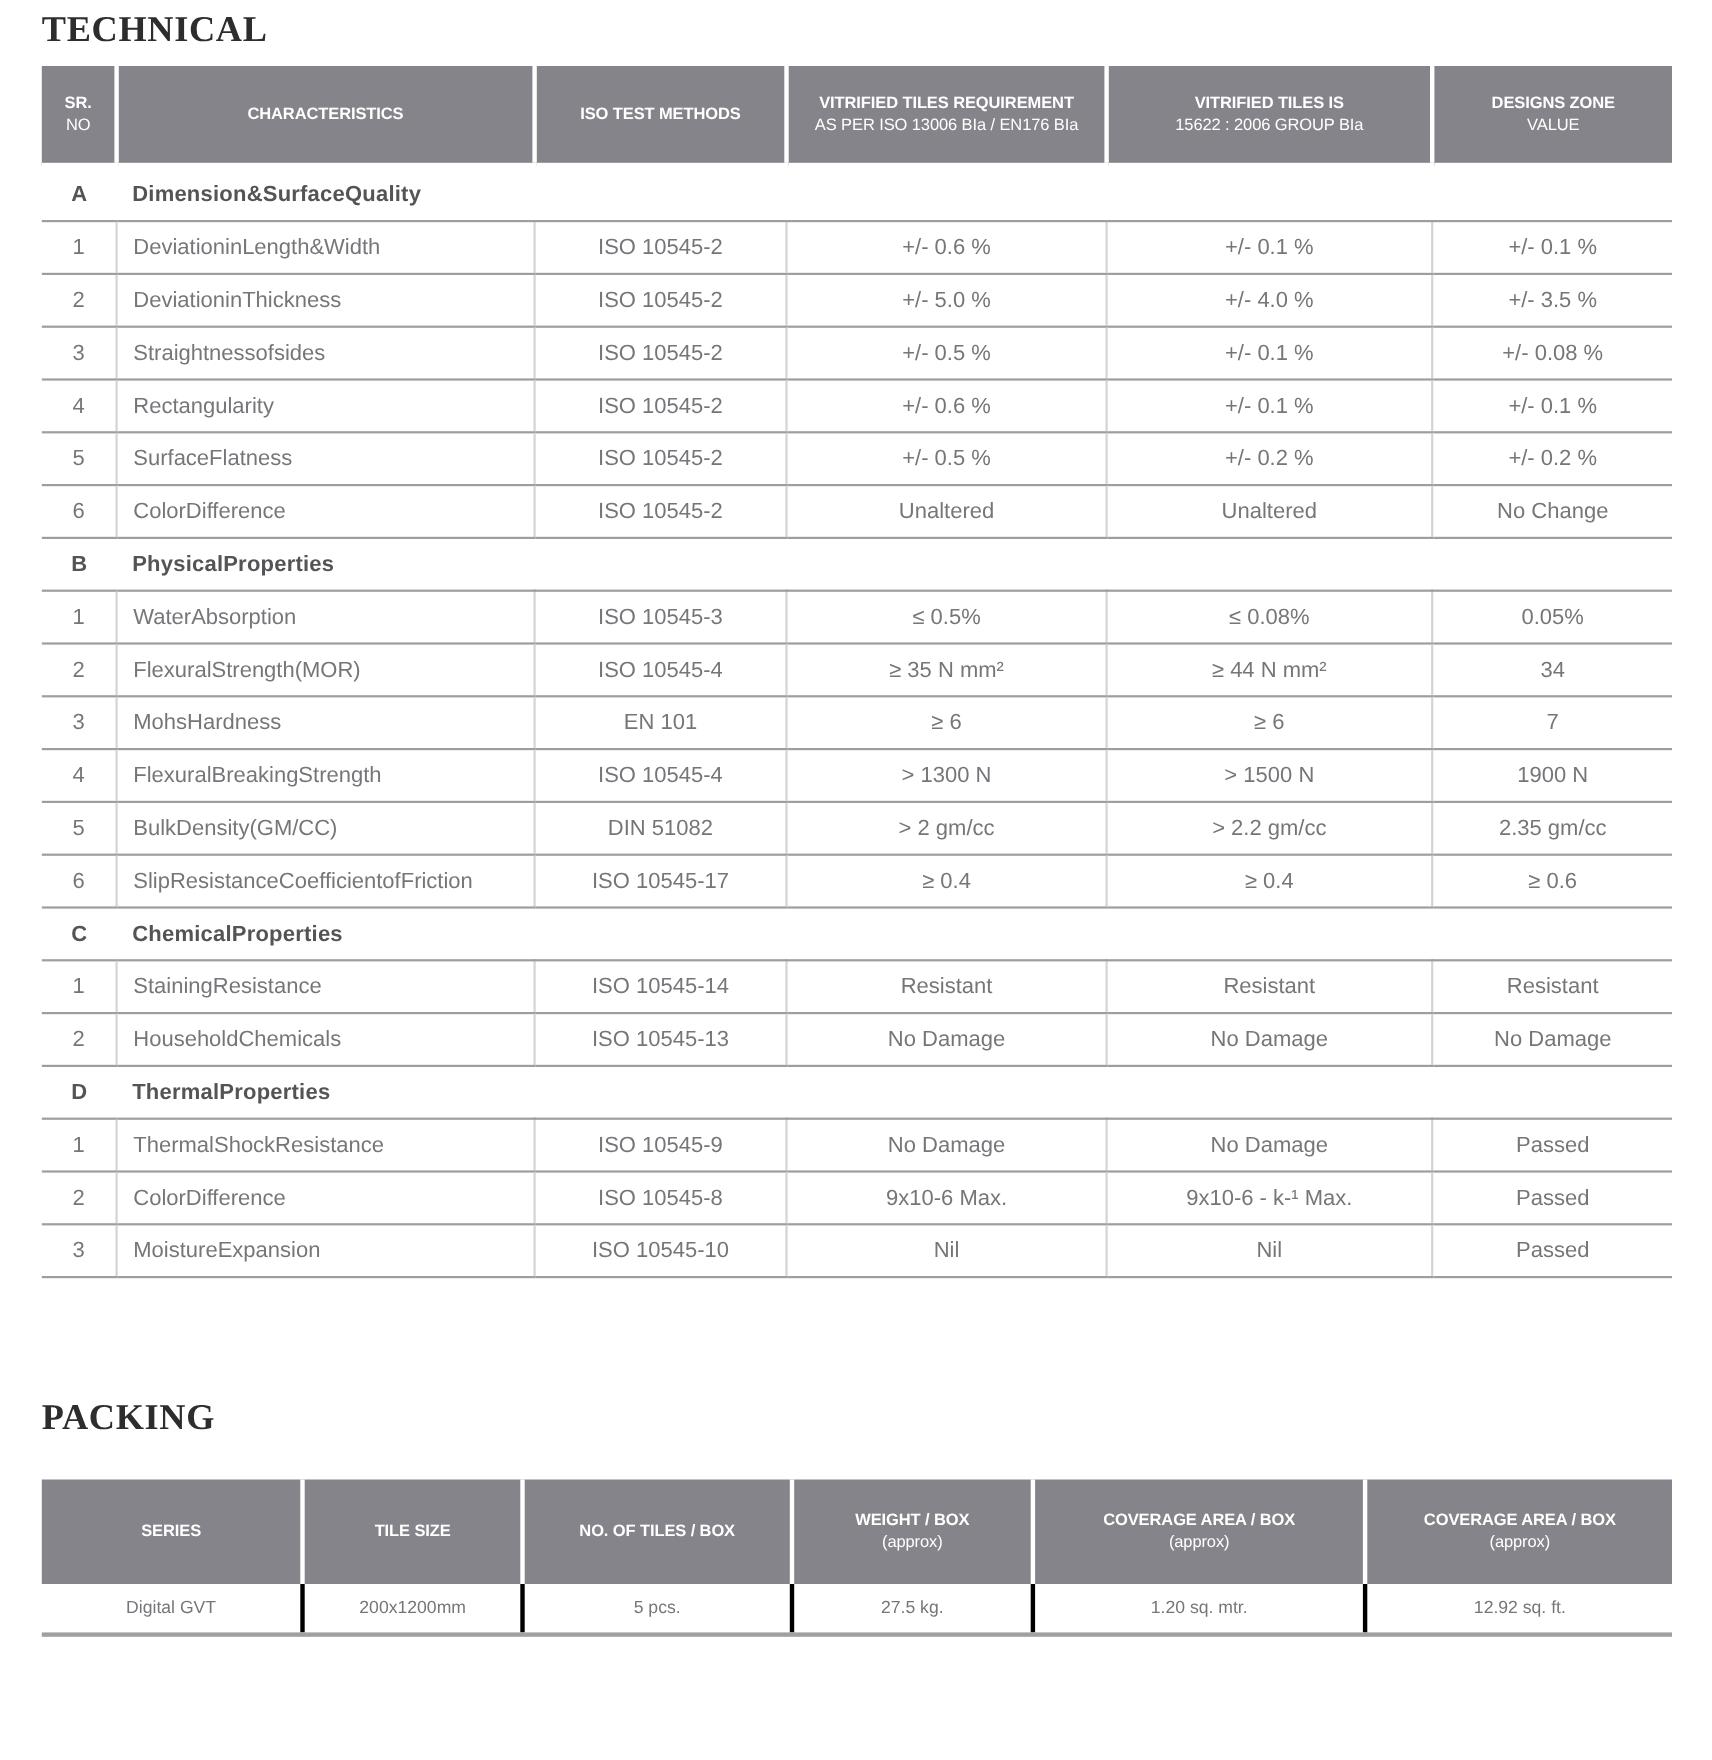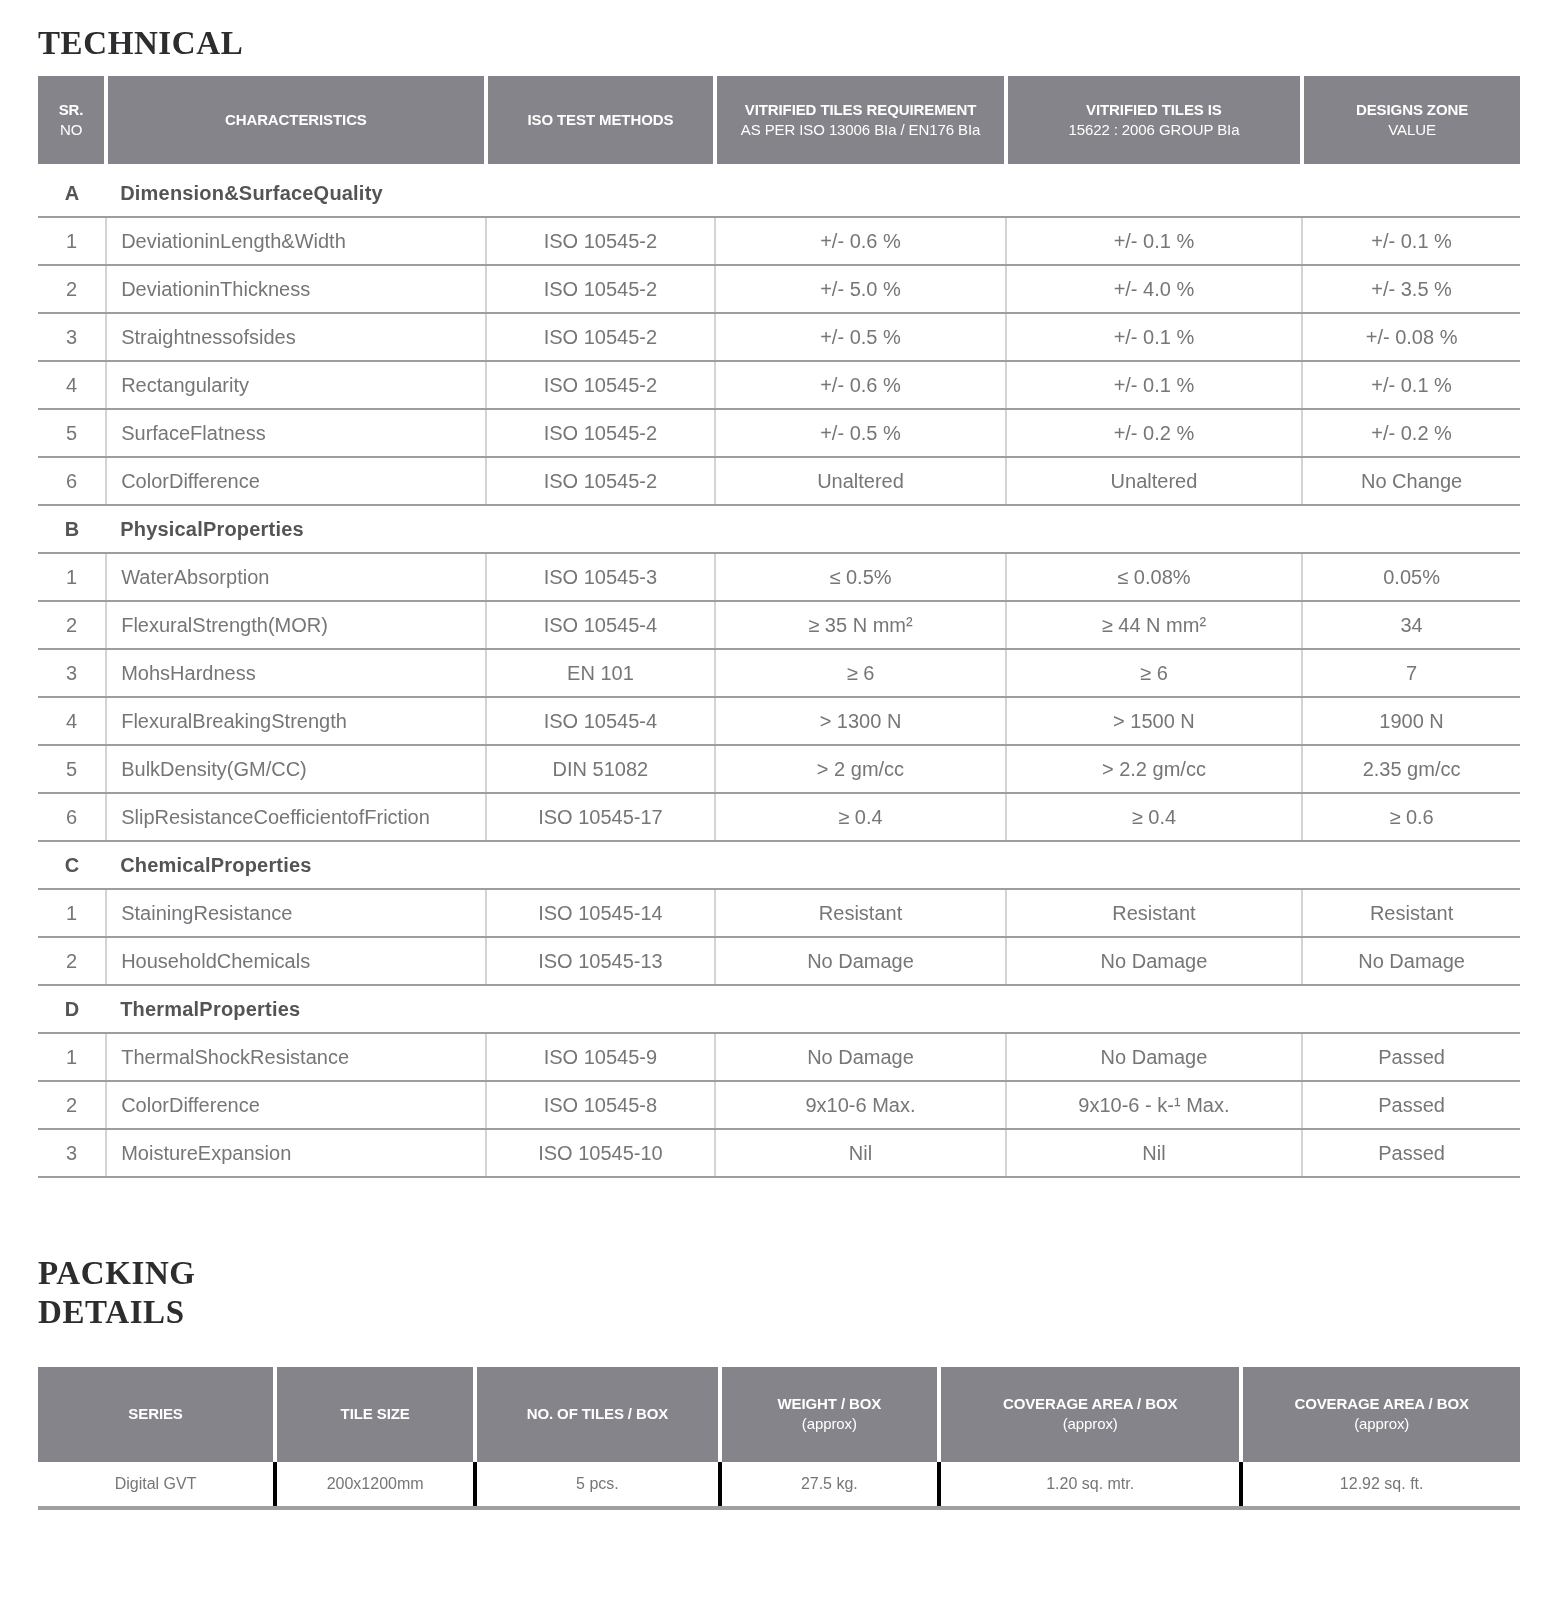--- a/index.html
+++ b/index.html
@@ -1,31 +1,31 @@
 <!DOCTYPE html>
 <html><head>
 <meta charset="utf-8">
 <style>
   html,body{margin:0;padding:0;background:#ffffff;}
   body{
     width:1556px;height:1600px;overflow:hidden;
     font-family:"Liberation Sans", sans-serif;
     -webkit-font-smoothing:antialiased;
   }
-  .page{padding:24px 36px 0 38px;}
+  .page{padding:8px 36px 0 38px;}
 
   
   .doc-title{
     font-family:"Liberation Serif", serif;
     font-weight:bold;color:#2d2c2e;
     font-size:33px;line-height:1.16;letter-spacing:0.6px;
   }
   .doc-title div{display:block;}
   .title-spec{margin-bottom:14px;}
-  .title-pack{margin-top:76px;margin-bottom:36px;}
+  .title-pack{margin-top:108px;margin-bottom:36px;}
 
   
   table{border-collapse:collapse;width:100%;table-layout:fixed;}
   th,td{padding:0;}
 
   thead th{
     background:#85848A;color:#ffffff;font-weight:bold;
     font-size:15px;line-height:1.35;letter-spacing:-0.1px;
     text-align:center;vertical-align:middle;
     border-left:4px solid #ffffff;
@@ -256,21 +256,20 @@
           <td class="c-iso">ISO 10545-10</td>
           <td class="c-req">Nil</td>
           <td class="c-is">Nil</td>
           <td class="c-dz">Passed</td>
         </tr>
       </tbody>
   </table>
 
   <div class="doc-title title-pack">
     <div>PACKING</div>
-    <div>DETAILS</div>
   </div>
 
   <table class="pack-table">
     <colgroup>
       <col style="width:16.0%">
         <col style="width:13.5%">
         <col style="width:16.5%">
       <col style="width:14.8%">
         <col style="width:20.4%">
         <col style="width:18.8%">

